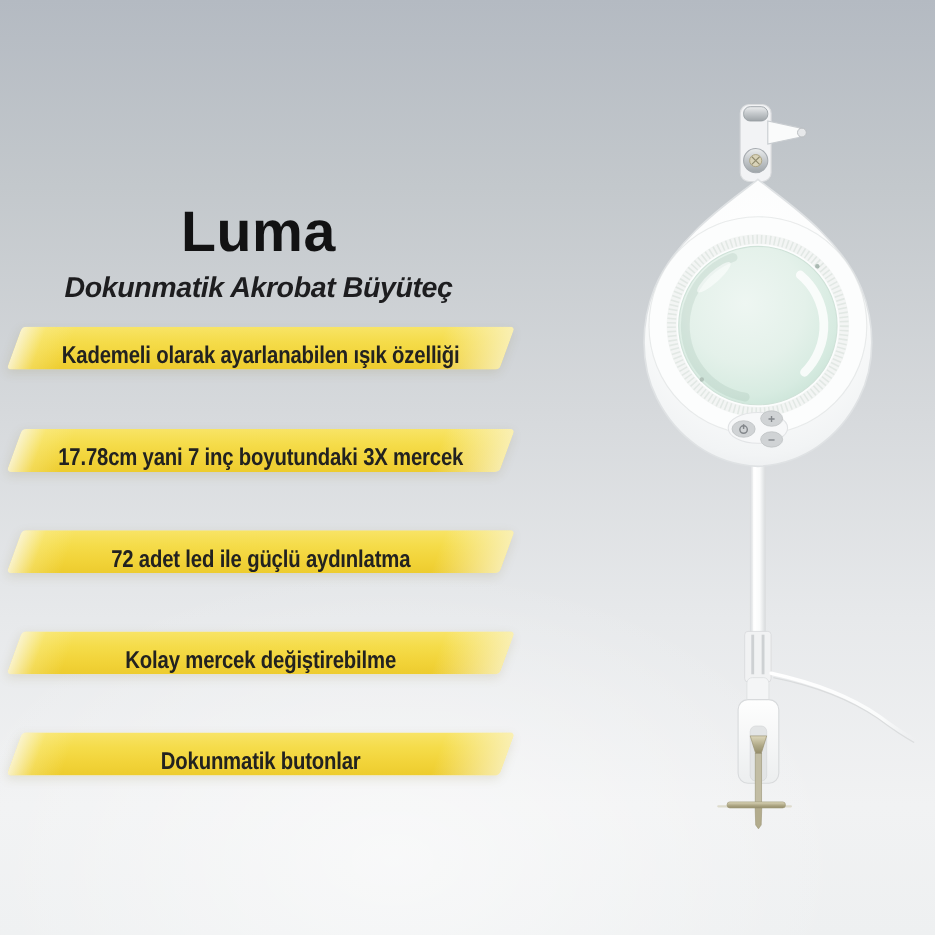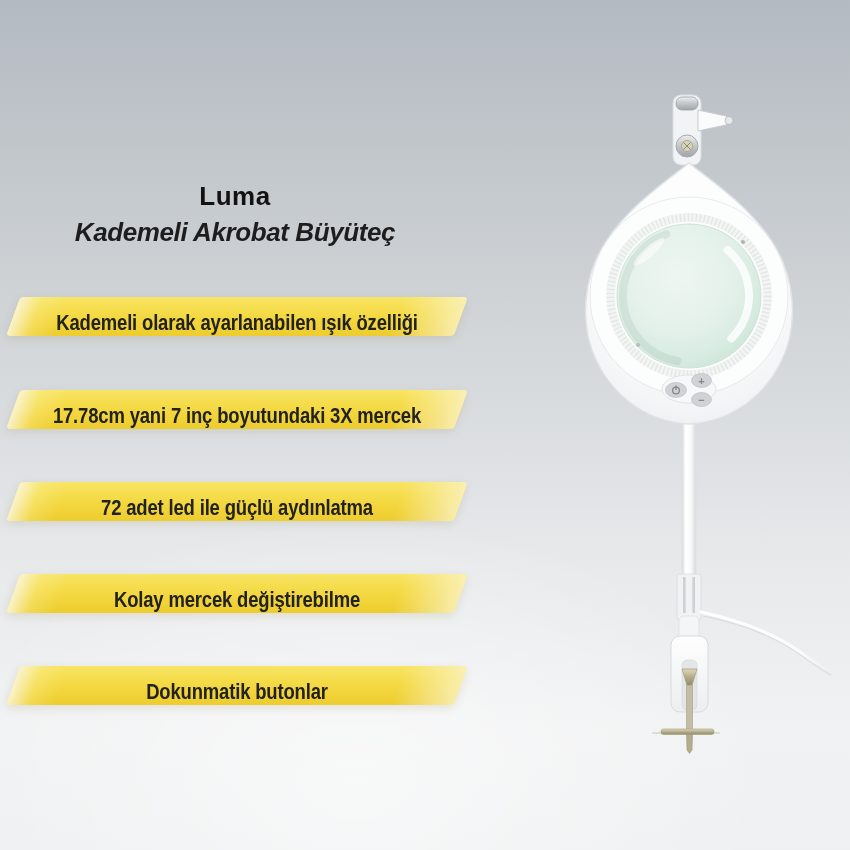--- a/index.html
+++ b/index.html
@@ -6,21 +6,21 @@
   body{font-family:"Liberation Sans",sans-serif;}
   .canvas{
     position:relative;width:850px;height:850px;overflow:hidden;
     background:linear-gradient(180deg,#b4bac2 0%,#c3c8cc 20%,#d6d9dc 44%,#e7e9eb 66%,#f1f2f3 86%,#eef0f1 100%);
   }
   .glow{
     position:absolute;inset:0;pointer-events:none;
     background:radial-gradient(ellipse 70% 45% at 42% 92%,rgba(255,255,255,.55),rgba(255,255,255,0) 70%);
   }
   .header{position:absolute;top:181px;left:0;width:470px;text-align:center;}
-  .brand{margin:0;font-size:26px;font-weight:800;letter-spacing:.5px;color:#121213;}
+  .brand{margin:0;font-size:52px;font-weight:800;letter-spacing:.5px;color:#121213;}
   .subtitle{margin:5px 0 0;font-size:26px;font-style:italic;font-weight:600;letter-spacing:-.4px;color:#1d1d1f;}
   .features{list-style:none;margin:0;padding:0;}
   .ribbon{position:absolute;left:13px;width:448px;height:39px;}
   .ribbon:nth-child(1){top:297px}
   .ribbon:nth-child(2){top:390px}
   .ribbon:nth-child(3){top:482px}
   .ribbon:nth-child(4){top:574px}
   .ribbon:nth-child(5){top:666px}
   .ribbon-bg{
     position:absolute;inset:0;border-radius:4px;transform:skewX(-20deg);
@@ -150,21 +150,21 @@
       </g>
       <g>
         <ellipse cx="701.5" cy="399.5" rx="10" ry="7" fill="#d0d3d5" stroke="#bcc0c2" stroke-width="0.7"></ellipse>
         <text x="701.5" y="403.5" text-anchor="middle" font-family="Liberation Sans, sans-serif" font-size="11" font-weight="bold" fill="#83878b">−</text>
       </g>
     </g>
   </svg>
 
   <div class="header">
     <h1 class="brand">Luma</h1>
-    <h2 class="subtitle">Kademeli Akrobat Büyüteç</h2>
+    <h2 class="subtitle">Dokunmatik Akrobat Büyüteç</h2>
   </div>
 
   <ul class="features">
     <li class="ribbon">
       <div class="ribbon-bg"></div>
       <span class="ribbon-label">Kademeli olarak ayarlanabilen ışık özelliği</span>
     </li>
     <li class="ribbon">
       <div class="ribbon-bg"></div>
       <span class="ribbon-label">17.78cm yani 7 inç boyutundaki 3X mercek</span>

